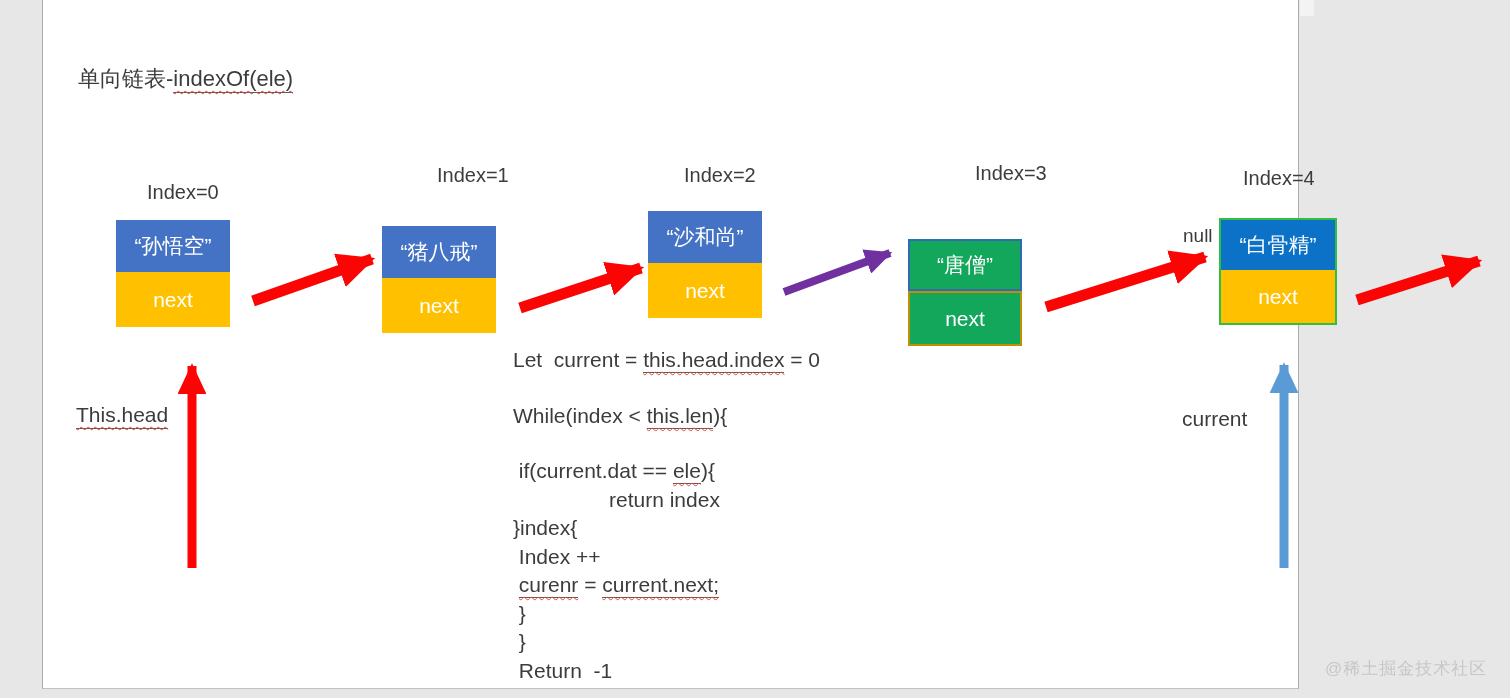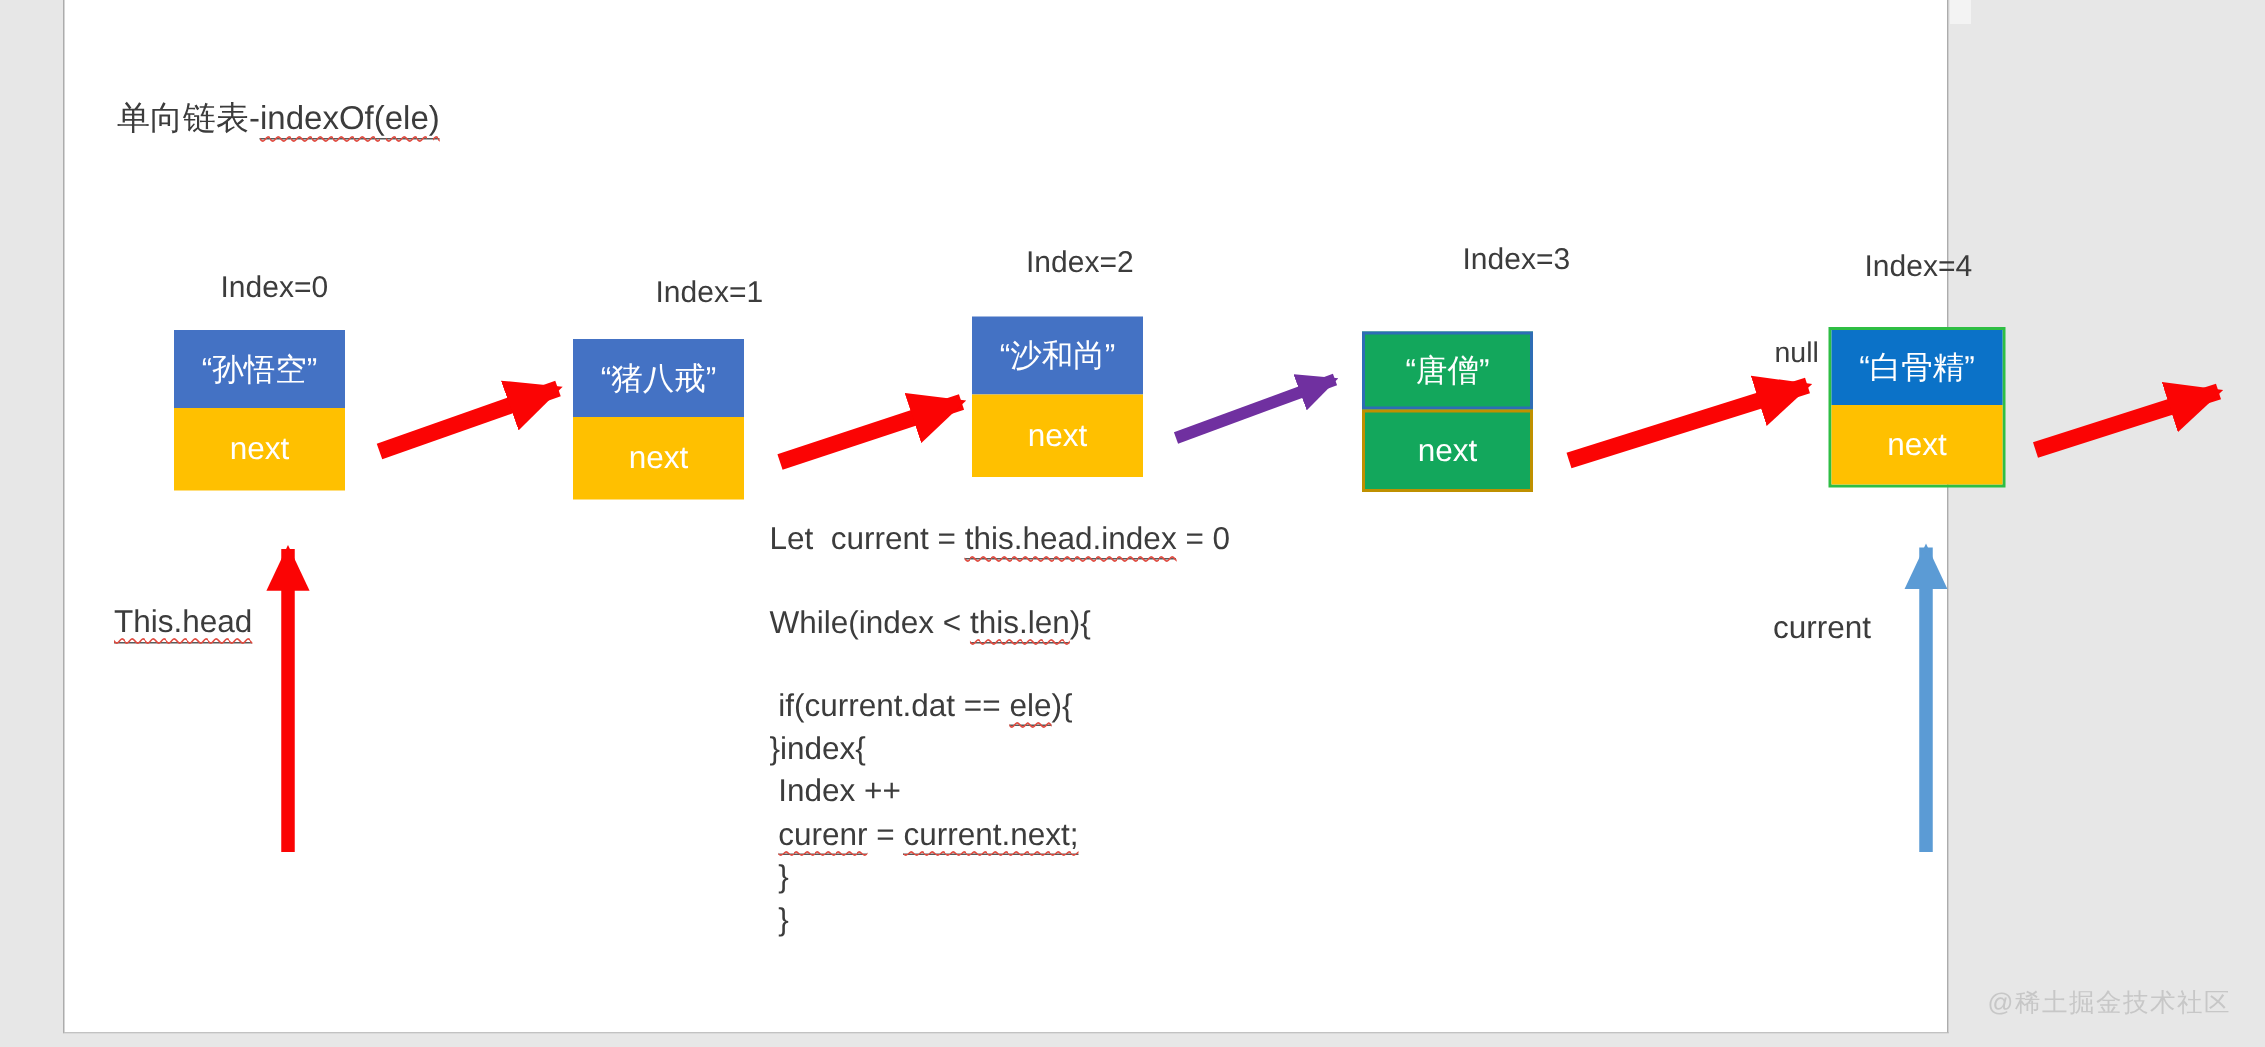--- a/index.html
+++ b/index.html
@@ -15,21 +15,21 @@
 
   .idx-label{position:absolute;font-size:20px;color:#3c3c3c;white-space:pre;}
   .plain-label{position:absolute;font-size:21px;color:#3c3c3c;white-space:pre;}
 
   .node{position:absolute;width:114px;}
   .node .cell{height:52px;display:flex;align-items:center;justify-content:center;
               color:#ffffff;font-size:21px;white-space:pre;}
   .node .cell.next{height:55px;}
   .node.blue .val{background:#4472c4;}
   .node.blue .next{background:#ffc000;}
-  .node.green .val{background:#13a75c;border:2px solid #2e6db5;height:48px;}
+  .node.green .val{background:#13a75c;border:2px solid #2e6db5;height:48px;margin-top:18px;}
   .node.green .next{background:#13a75c;border:2px solid #bf9000;height:51px;}
   .node.bright{border:2px solid #2ebe44;}
   .node.bright .val{background:#0b72c8;height:50px;}
   .node.bright .next{background:#ffc000;height:53px;}
 
   .code{position:absolute;left:513px;top:346px;font-size:21px;color:#3c3c3c;line-height:28.5px;}
   .code div{white-space:pre;}
   .code .gap{margin-bottom:27px;}
   .code .ind{padding-left:96px;}
 
@@ -42,21 +42,21 @@
 <body>
 
 <div id="stage">
 
   <div class="slide"></div>
   <div class="scroll-notch"></div>
 
   <div class="title"><span>单向链表-</span><span class="sq">indexOf(ele)</span></div>
 
   <div class="idx-label" style="left:147px;top:181px;">Index=0</div>
-  <div class="idx-label" style="left:437px;top:164px;margin-top:20px;">Index=1</div>
+  <div class="idx-label" style="left:437px;top:164px;">Index=1</div>
   <div class="idx-label" style="left:684px;top:164px;">Index=2</div>
   <div class="idx-label" style="left:975px;top:162px;">Index=3</div>
   <div class="idx-label" style="left:1243px;top:167px;">Index=4</div>
 
   <div class="node blue" style="left:116px;top:220px;">
     <div class="cell val">“孙悟空”</div>
     <div class="cell next">next</div>
   </div>
   <div class="node blue" style="left:382px;top:226px;">
     <div class="cell val">“猪八戒”</div>
@@ -76,25 +76,27 @@
   </div>
 
   <div class="plain-label" style="left:1183px;top:225px;font-size:19px;">null</div>
   <div class="plain-label sq" style="left:76px;top:403px;">This.head</div>
   <div class="plain-label" style="left:1182px;top:407px;">current</div>
 
   <div class="code">
     <div class="gap"><span>Let  current = </span><span class="sq">this.head.index</span><span> = 0</span></div>
     <div class="gap"><span>While(index &lt; </span><span class="sq">this.len</span><span>){</span></div>
     <div><span> if(current.dat == </span><span class="sq">ele</span><span>){</span></div>
+    <div class="ind">return index</div>
     <div>}index{</div>
     <div> Index ++</div>
     <div><span> </span><span class="sq">curenr</span><span> = </span><span class="sq">current.next;</span></div>
     <div> }</div>
     <div> }</div>
+    <div> Return  -1</div>
   </div>
 
   <svg class="arrows" width="1510" height="698" viewBox="0 0 1510 698">
     <defs>
       <marker id="mr" markerWidth="3.4" markerHeight="3.2" refX="3.1" refY="1.6" orient="auto">
         <polygon points="0,0 3.4,1.6 0,3.2" fill="#fb0404"></polygon>
       </marker>
       <marker id="mp" markerWidth="3.4" markerHeight="3.2" refX="3.1" refY="1.6" orient="auto">
         <polygon points="0,0 3.4,1.6 0,3.2" fill="#7030a0"></polygon>
       </marker>

